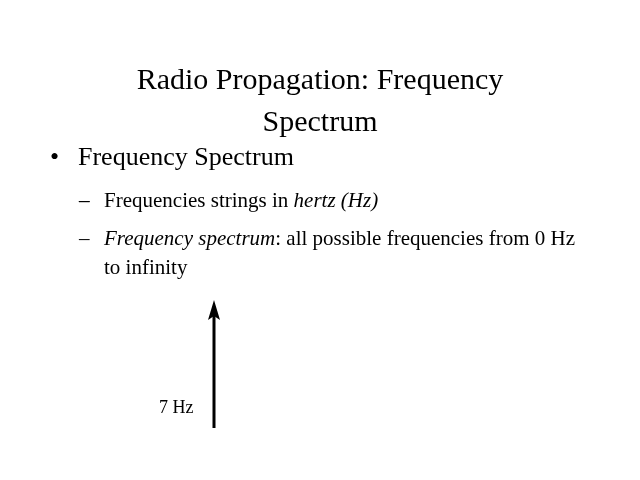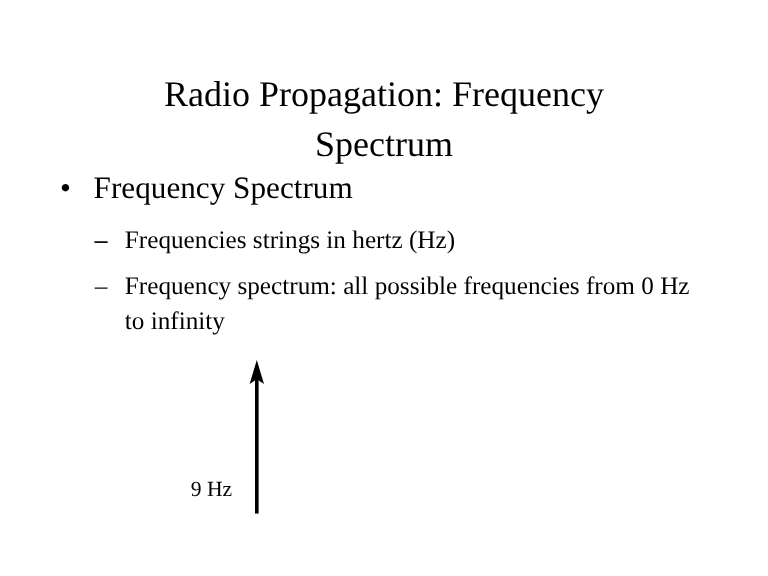--- a/index.html
+++ b/index.html
@@ -68,21 +68,21 @@
     margin-bottom: 9px;
   }
   .bullet-l2 > .marker-dash {
     position: absolute;
     left: 79px;
     top: 0;
     font-size: 21px;
     line-height: 29px;
   }
   .bullet-l2 .txt { }
-  .italic { }
+  .italic { font-style: italic; }
 
   
   #axis-arrow {
     position: absolute;
     left: 203px;
     top: 298px;
     width: 22px;
     height: 134px;
   }
   #axis-arrow svg { display: block; }
@@ -131,15 +131,15 @@
 
   </div>
 
   <div id="axis-arrow">
     <svg width="22" height="134" viewBox="0 0 22 134" xmlns="http://www.w3.org/2000/svg">
       <polygon points="11,2 17,22 11,18 5,22" fill="#000000"></polygon>
       <rect x="9.5" y="16" width="3" height="114" fill="#000000"></rect>
     </svg>
   </div>
 
-  <div id="zero-hz-label">9 Hz</div>
+  <div id="zero-hz-label">7 Hz</div>
 
 </div>
 
 </body></html>

